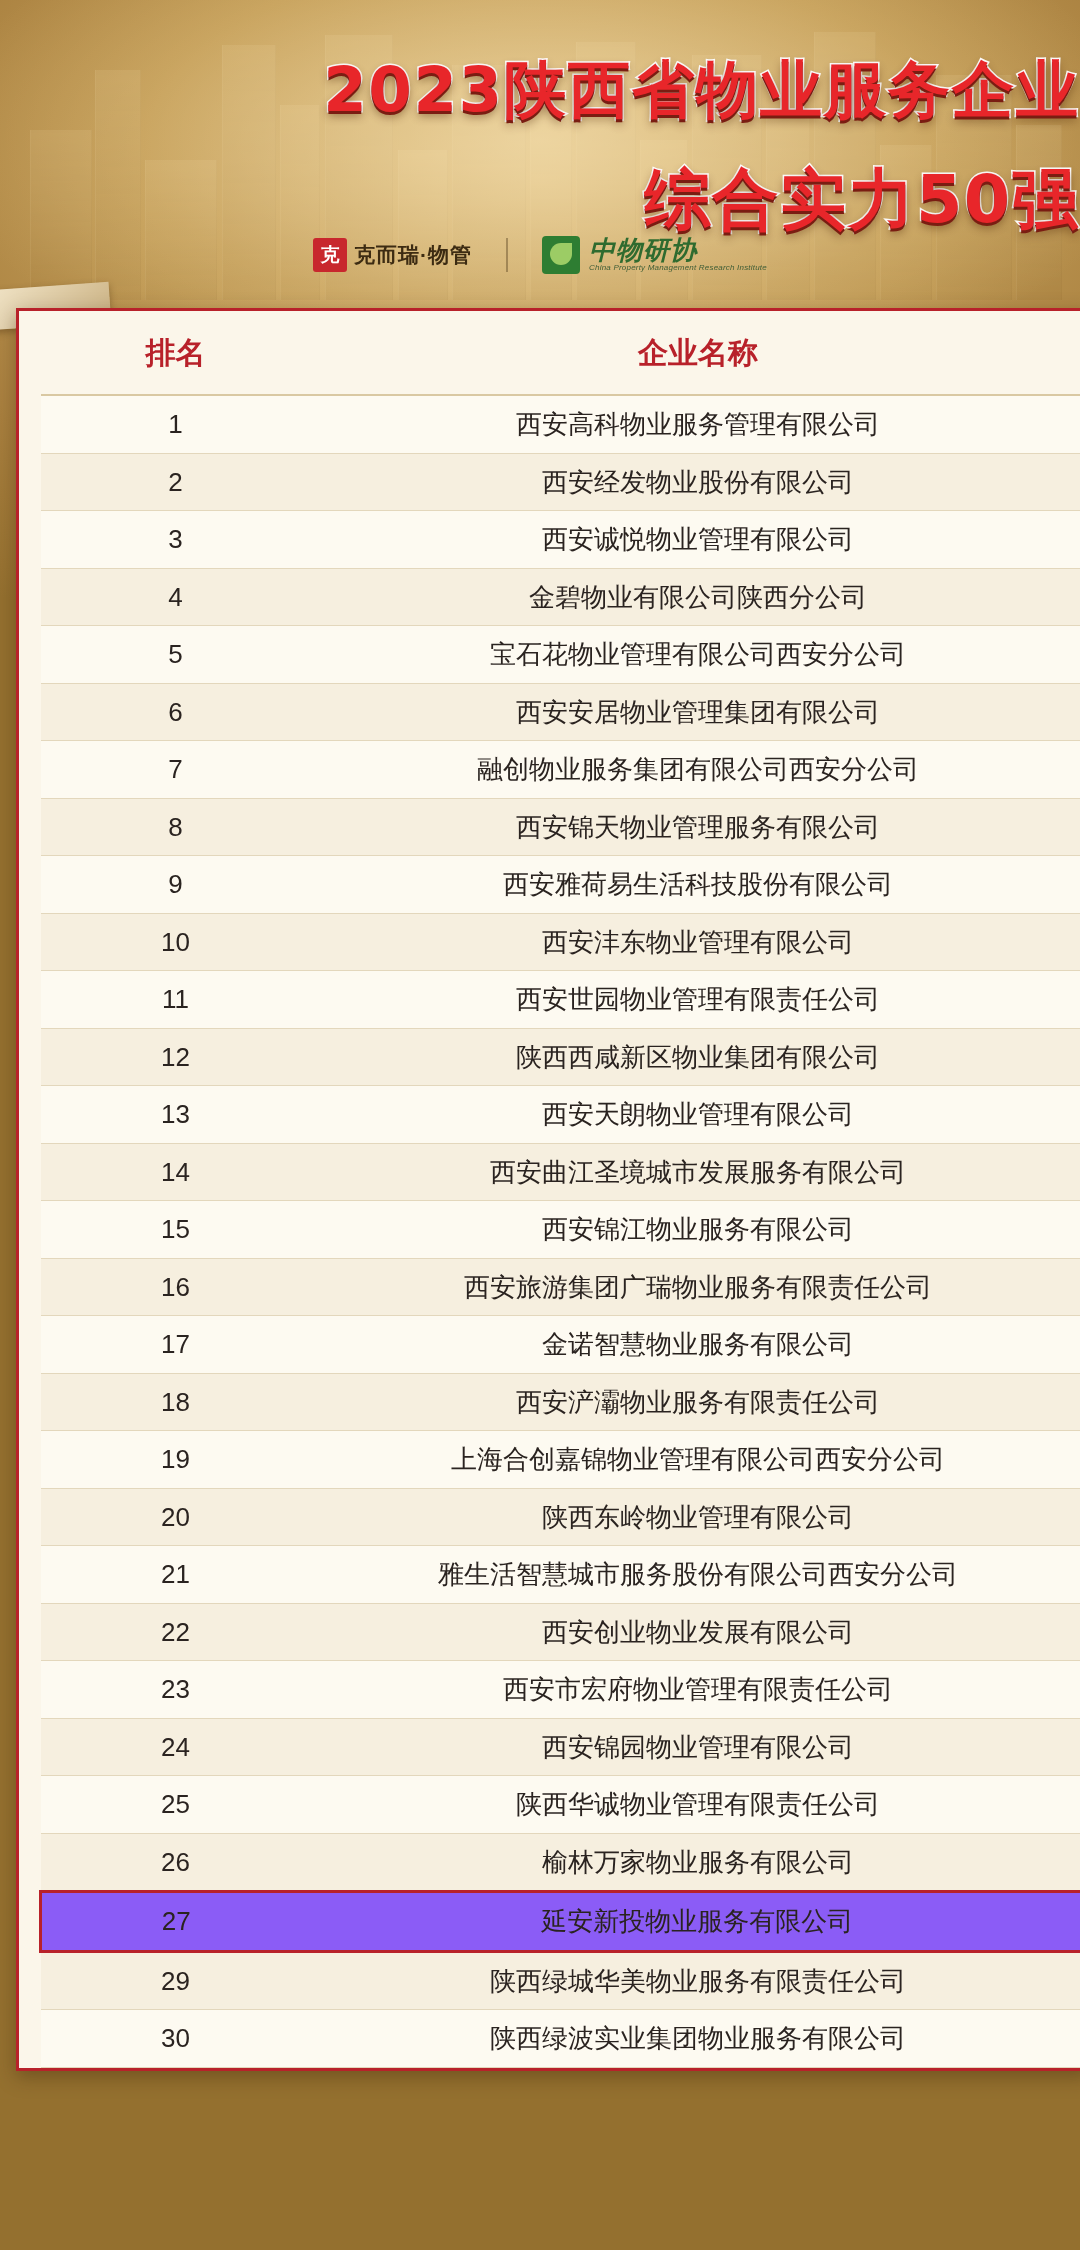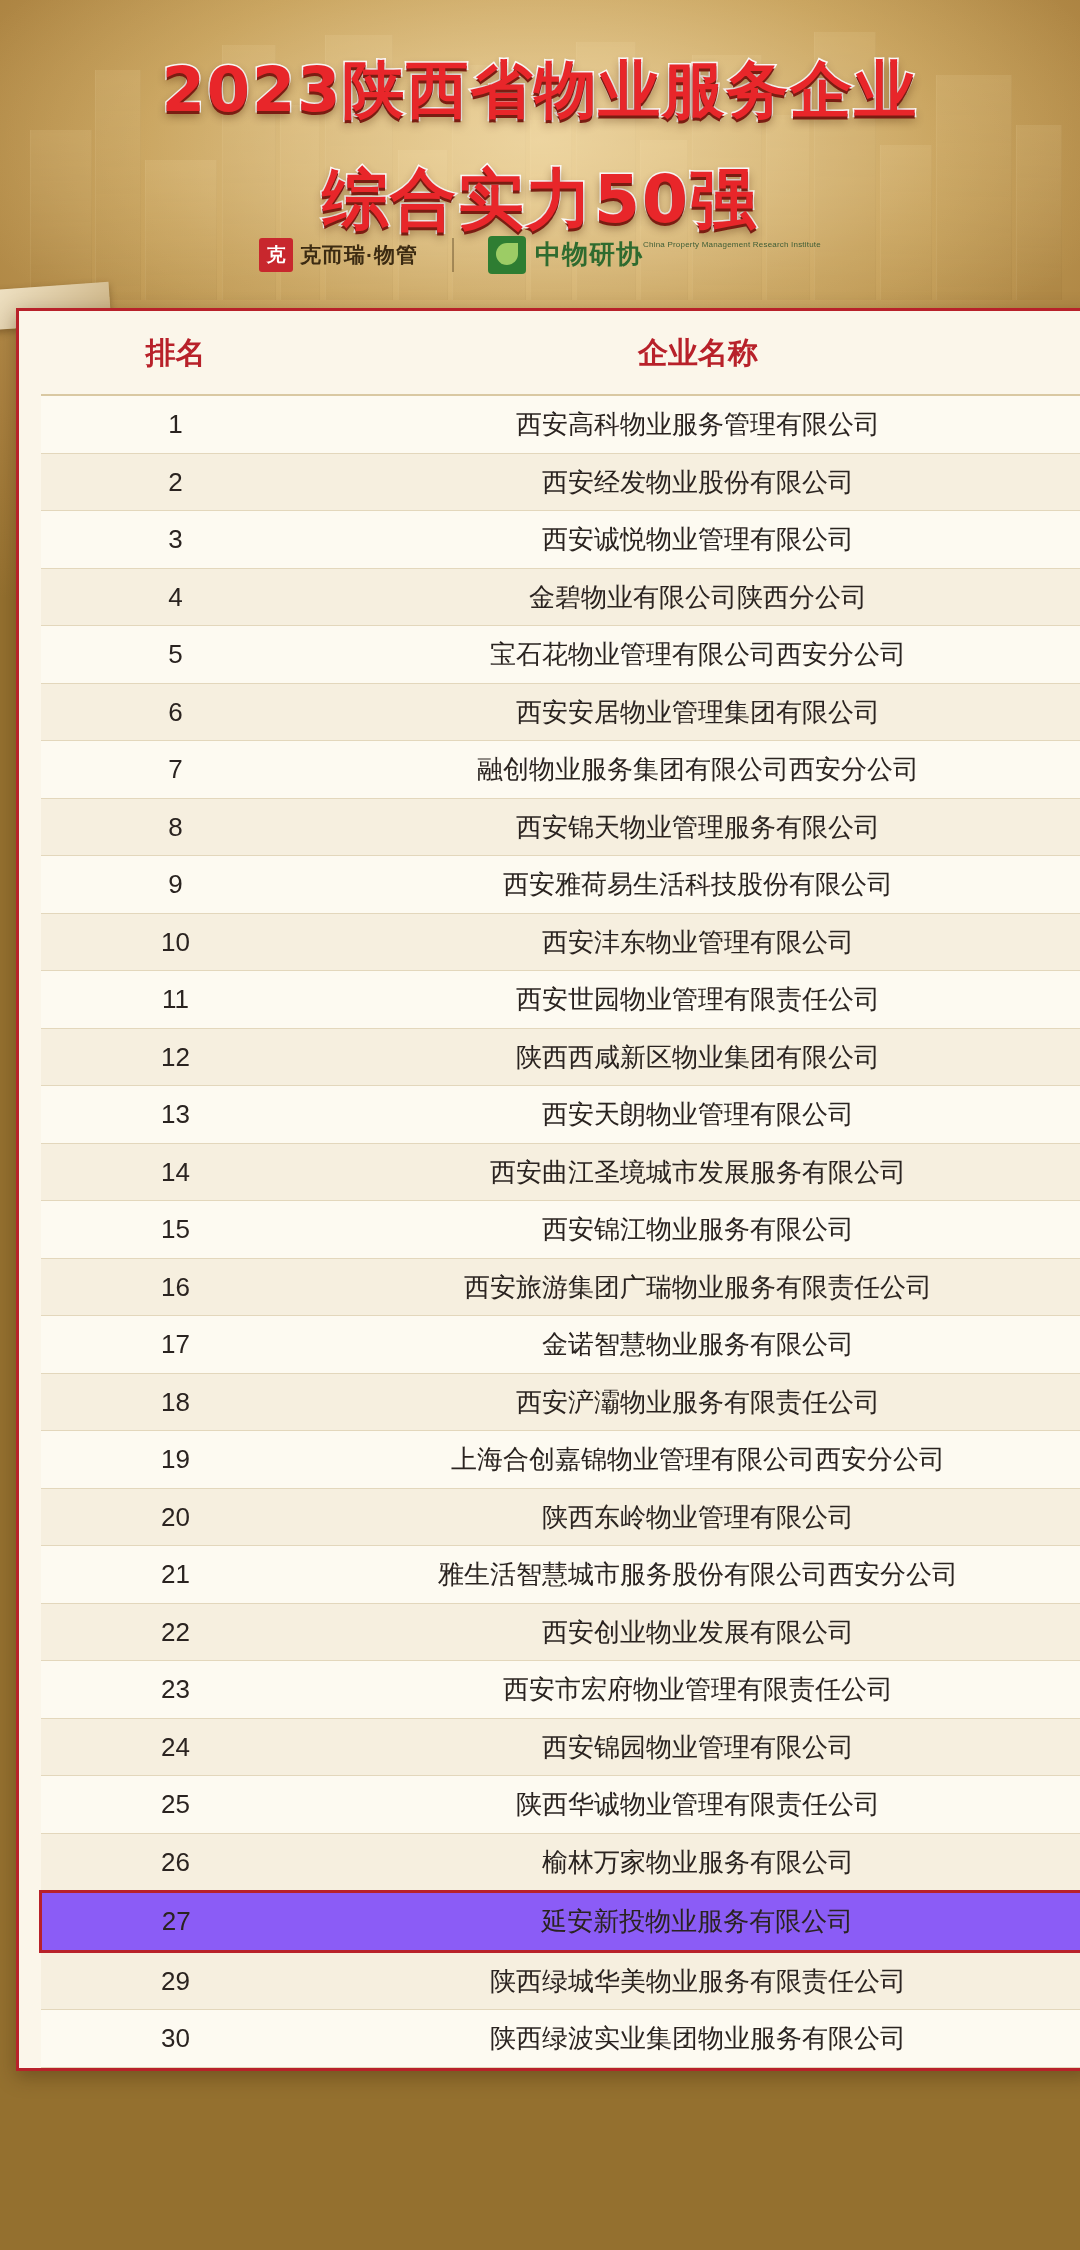--- a/index.html
+++ b/index.html
@@ -50,21 +50,21 @@
     background: radial-gradient(ellipse at center, rgba(255,236,190,0.55) 0%, rgba(255,225,160,0.16) 48%, rgba(255,220,150,0) 72%);
     pointer-events: none;
   }
 
   
   .title-wrap {
     position: absolute;
     top: 52px;
     left: 0;
     width: 1080px;
-    text-align: center;
+    text-align: right;
     z-index: 5;
   }
   .title-line {
     font-family: "DejaVu Sans", "Liberation Sans", sans-serif;
     font-weight: bold;
     font-size: 62px;
     letter-spacing: 2px;
     line-height: 1.22;
     color: #e8262a;
     -webkit-text-stroke: 3px #ffffff;
@@ -134,22 +134,23 @@
     position: absolute;
     left: 8px;
     top: 7px;
     width: 22px;
     height: 22px;
     border-radius: 50% 0 50% 50%;
     background: #9ccc65;
   }
   .logo-b .names {
     display: flex;
-    flex-direction: row;
+    flex-direction: column;
     line-height: 1.05;
+    font-style: italic;
   }
   .logo-b .cn {
     font-size: 26px;
     font-weight: bold;
     color: #2f6b2f;
     letter-spacing: 1px;
   }
   .logo-b .en {
     font-size: 8px;
     color: #3d5c35;

